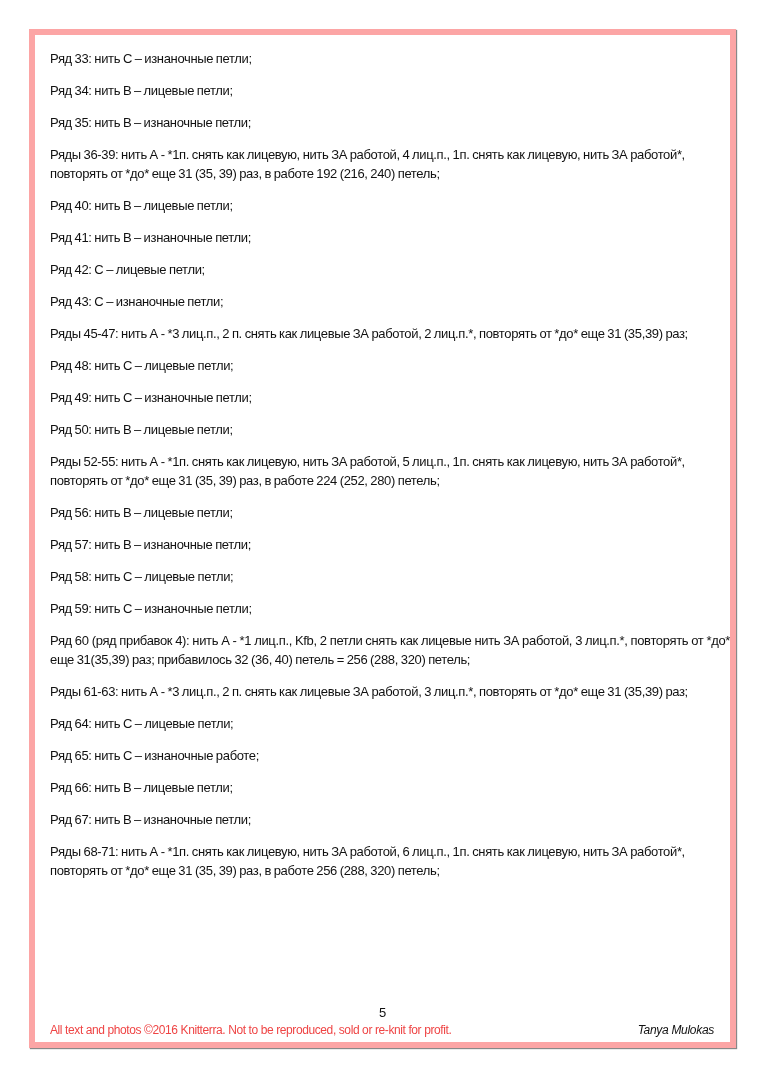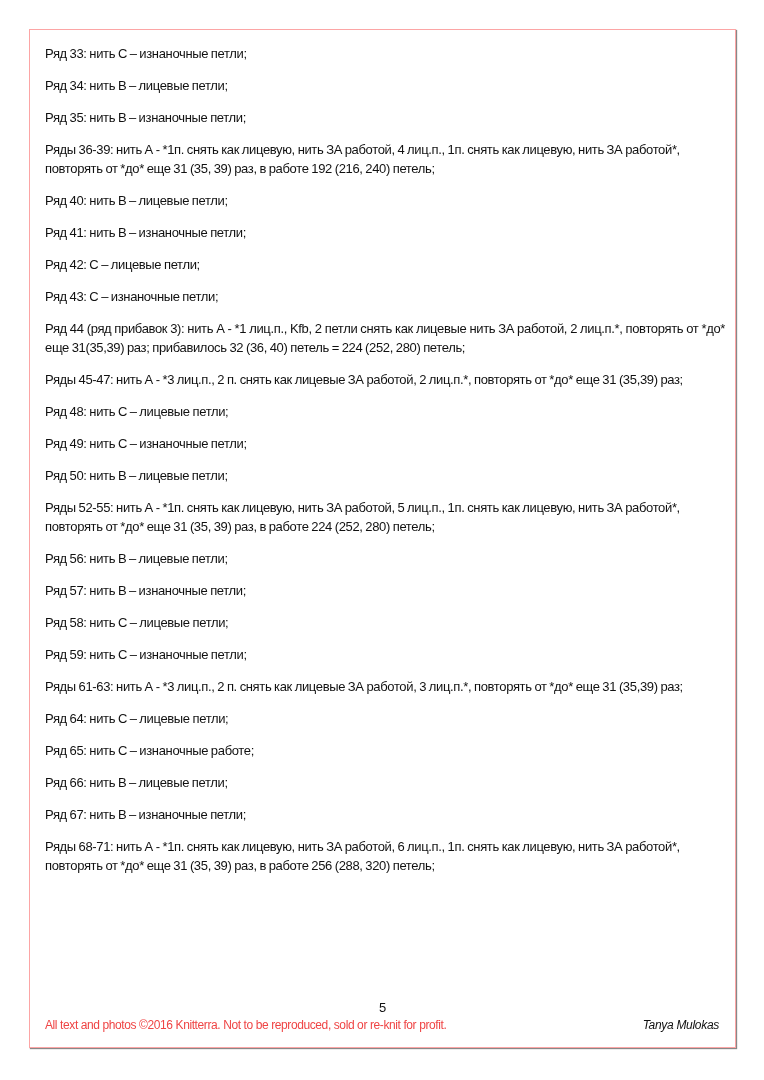--- a/index.html
+++ b/index.html
@@ -1,19 +1,19 @@
 <!DOCTYPE html>
 <html><head>
 <meta charset="utf-8">
 <style>
   html, body { margin: 0; padding: 0; background: #ffffff; }
   body { width: 764px; height: 1080px; position: relative; overflow: hidden; }
   .page-frame {
     position: absolute; left: 29px; top: 29px; width: 707px; height: 1019px;
-    border: 1px solid #fca5a5; box-shadow: 1px 1px 1px #888;
+    border: 6px solid #fca5a5; box-shadow: 1px 1px 1px #888;
     box-sizing: border-box; background: #fff;
   }
   .content {
     position: absolute; left: 15px; top: 14px; width: 680px;
     font-family: "Liberation Sans Narrow", "Liberation Sans", sans-serif;
     font-size: 13px; color: #111; line-height: 19px;
   }
   .para { margin: 0 0 13px 0; letter-spacing: -0.35px; word-spacing: -0.5px; transform-origin: left; }
   .para.justify { text-align: justify; }
   .footer-page {
@@ -37,30 +37,30 @@
 <div class="page-frame">
   <div class="content">
     <p class="para">Ряд 33: нить С – изнаночные петли;</p>
     <p class="para">Ряд 34: нить В – лицевые петли;</p>
     <p class="para">Ряд 35: нить В – изнаночные петли;</p>
     <p class="para">Ряды 36-39: нить А - *1п. снять как лицевую, нить ЗА работой, 4 лиц.п., 1п. снять как лицевую, нить ЗА работой*, повторять от *до* еще 31 (35, 39) раз, в работе 192 (216, 240) петель;</p>
     <p class="para">Ряд 40: нить В – лицевые петли;</p>
     <p class="para">Ряд 41: нить В – изнаночные петли;</p>
     <p class="para">Ряд 42: С – лицевые петли;</p>
     <p class="para">Ряд 43: С – изнаночные петли;</p>
-    <p class="para justify">Ряд 44 (ряд прибавок 3): нить А - *1 лиц.п.,  Kfb, 2 петли снять как лицевые нить ЗА работой, 2 лиц.п.*, повторять от *до* еще 31(35,39) раз; прибавилось 32 (36, 40) петель = 224 (252, 280) петель;</p>
     <p class="para">Ряды 45-47: нить А - *3 лиц.п., 2 п. снять как лицевые ЗА работой, 2 лиц.п.*, повторять от *до* еще 31 (35,39) раз;</p>
     <p class="para">Ряд 48: нить С – лицевые петли;</p>
     <p class="para">Ряд 49: нить С – изнаночные петли;</p>
     <p class="para">Ряд 50: нить В – лицевые петли;</p>
     <p class="para">Ряды 52-55: нить А - *1п. снять как лицевую, нить ЗА работой, 5 лиц.п., 1п. снять как лицевую, нить ЗА работой*, повторять от *до* еще 31 (35, 39) раз, в работе 224 (252, 280) петель;</p>
     <p class="para">Ряд 56: нить В – лицевые петли;</p>
     <p class="para">Ряд 57: нить В – изнаночные петли;</p>
     <p class="para">Ряд 58: нить С – лицевые петли;</p>
     <p class="para">Ряд 59: нить С – изнаночные петли;</p>
+    <p class="para justify">Ряд 60 (ряд прибавок 4): нить А - *1 лиц.п.,  Kfb, 2 петли снять как лицевые нить ЗА работой, 3 лиц.п.*, повторять от *до* еще 31(35,39) раз; прибавилось 32 (36, 40) петель = 256 (288, 320) петель;</p>
     <p class="para">Ряды 61-63: нить А - *3 лиц.п., 2 п. снять как лицевые ЗА работой, 3 лиц.п.*, повторять от *до* еще 31 (35,39) раз;</p>
     <p class="para">Ряд 64: нить С – лицевые петли;</p>
     <p class="para">Ряд 65: нить С – изнаночные работе;</p>
     <p class="para">Ряд 66: нить В – лицевые петли;</p>
     <p class="para">Ряд 67: нить В – изнаночные петли;</p>
     <p class="para">Ряды 68-71: нить А - *1п. снять как лицевую, нить ЗА работой, 6 лиц.п., 1п. снять как лицевую, нить ЗА работой*, повторять от *до* еще 31 (35, 39) раз, в работе 256 (288, 320) петель;</p>
   </div>
   <div class="footer-page">5</div>
   <div class="footer-copy">All text and photos ©2016 Knitterra.  Not to be reproduced, sold or re-knit for profit.</div>
   <div class="footer-author">Tanya Mulokas</div>

